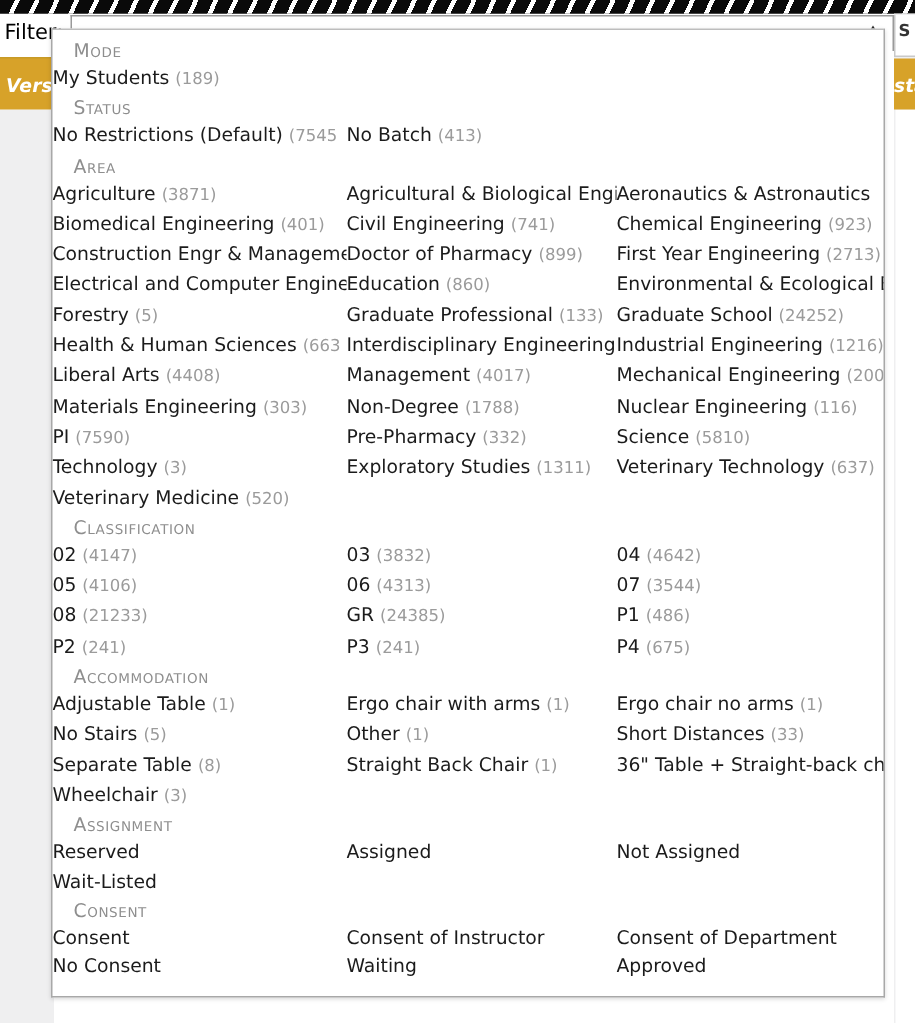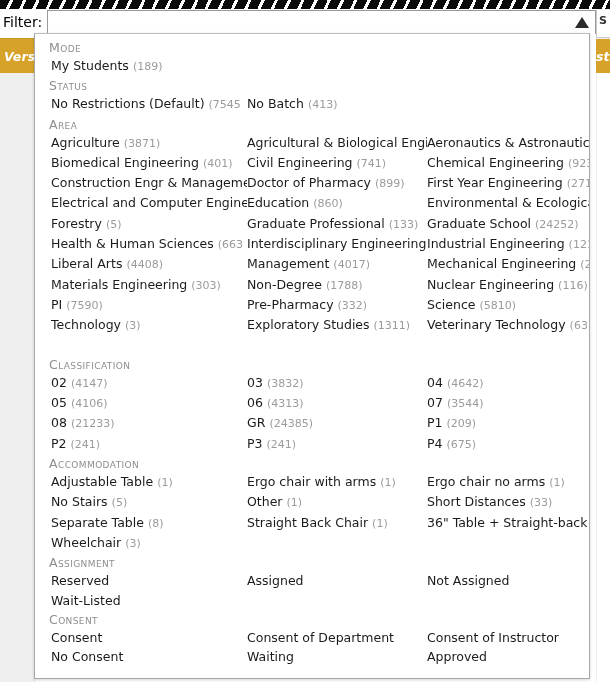--- a/index.html
+++ b/index.html
@@ -84,21 +84,21 @@
     position:absolute; right:6px; top:6px;
     width:0; height:0;
     border-left:7px solid transparent;
     border-right:7px solid transparent;
     border-bottom:11px solid #2b2b2b;
     cursor:pointer;
   }
 
   
   .panel {
-    position:absolute; left:34px; top:33px;
+    position:absolute; left:34px; top:19px;
     width:556px; height:646px;
     background:#ffffff;
     border:1px solid #a8a8a8;
     border-top:1px solid #bdbdbd;
     box-shadow:0 1px 3px rgba(0,0,0,.16);
     overflow:hidden;
     padding:4px 0 0 0;
   }
 
   .section-head {
@@ -107,21 +107,20 @@
     color:#8e8e8e;
     letter-spacing:.4px;
     padding:2px 0 1px 14px;
     line-height:15px;
     white-space:nowrap;
   }
 
   .grid {
     display:grid;
     grid-template-columns: 196px 180px 180px;
-    padding-left:16px;
   }
   .opt {
     font-size:12.5px;
     color:#1b1b1b;
     line-height:19.3px;
     white-space:nowrap;
     overflow:hidden;
     padding-right:4px;
     cursor:pointer;
   }
@@ -188,33 +187,34 @@
           <div class="opt">Mechanical Engineering<span class="cnt">(2004)</span></div>
           <div class="opt">Materials Engineering<span class="cnt">(303)</span></div>
           <div class="opt">Non-Degree<span class="cnt">(1788)</span></div>
           <div class="opt">Nuclear Engineering<span class="cnt">(116)</span></div>
           <div class="opt">PI<span class="cnt">(7590)</span></div>
           <div class="opt">Pre-Pharmacy<span class="cnt">(332)</span></div>
           <div class="opt">Science<span class="cnt">(5810)</span></div>
           <div class="opt">Technology<span class="cnt">(3)</span></div>
           <div class="opt">Exploratory Studies<span class="cnt">(1311)</span></div>
           <div class="opt">Veterinary Technology<span class="cnt">(637)</span></div>
+          <div class="opt">Veterinary Medicine<span class="cnt">(520)</span></div>
           <div class="opt">&nbsp;</div>
         </div>
         <div class="section-head">Classification</div>
         <div class="grid">
           <div class="opt">02<span class="cnt">(4147)</span></div>
           <div class="opt">03<span class="cnt">(3832)</span></div>
           <div class="opt">04<span class="cnt">(4642)</span></div>
           <div class="opt">05<span class="cnt">(4106)</span></div>
           <div class="opt">06<span class="cnt">(4313)</span></div>
           <div class="opt">07<span class="cnt">(3544)</span></div>
           <div class="opt">08<span class="cnt">(21233)</span></div>
           <div class="opt">GR<span class="cnt">(24385)</span></div>
-          <div class="opt">P1<span class="cnt">(209)</span></div>
+          <div class="opt">P1<span class="cnt">(486)</span></div>
           <div class="opt">P2<span class="cnt">(241)</span></div>
           <div class="opt">P3<span class="cnt">(241)</span></div>
           <div class="opt">P4<span class="cnt">(675)</span></div>
         </div>
         <div class="section-head">Accommodation</div>
         <div class="grid">
           <div class="opt">Adjustable Table<span class="cnt">(1)</span></div>
           <div class="opt">Ergo chair with arms<span class="cnt">(1)</span></div>
           <div class="opt">Ergo chair no arms<span class="cnt">(1)</span></div>
           <div class="opt">No Stairs<span class="cnt">(5)</span></div>
@@ -228,22 +228,22 @@
         <div class="section-head">Assignment</div>
         <div class="grid">
           <div class="opt">Reserved</div>
           <div class="opt">Assigned</div>
           <div class="opt">Not Assigned</div>
           <div class="opt">Wait-Listed</div>
         </div>
         <div class="section-head">Consent</div>
         <div class="grid">
           <div class="opt">Consent</div>
+          <div class="opt">Consent of Instructor</div>
           <div class="opt">Consent of Department</div>
-          <div class="opt">Consent of Instructor</div>
           <div class="opt">No Consent</div>
           <div class="opt">Waiting</div>
           <div class="opt">Approved</div>
         </div>
       </div>
 
   </div>
 
 </div>
 

